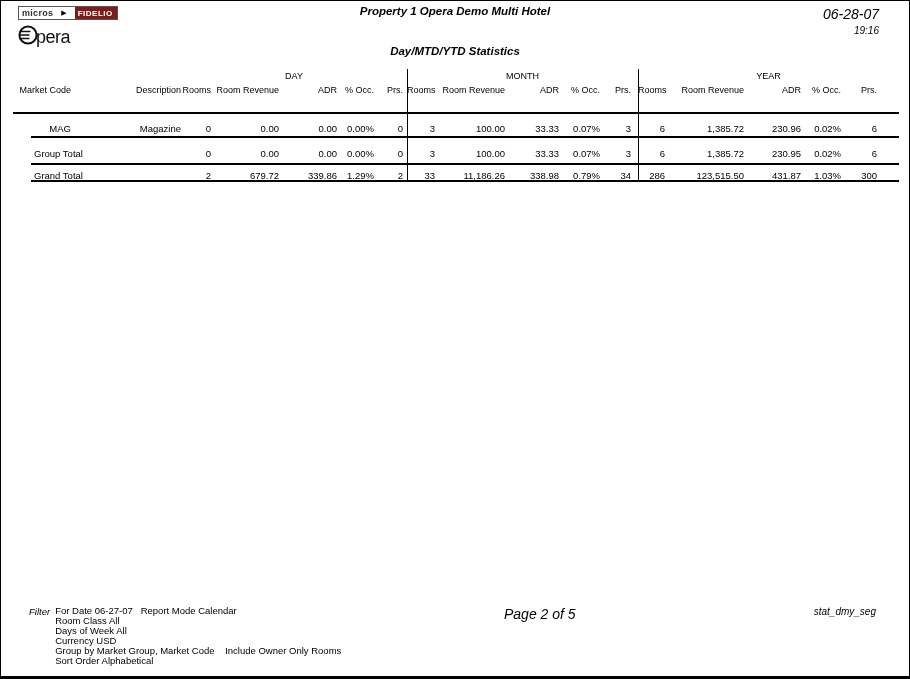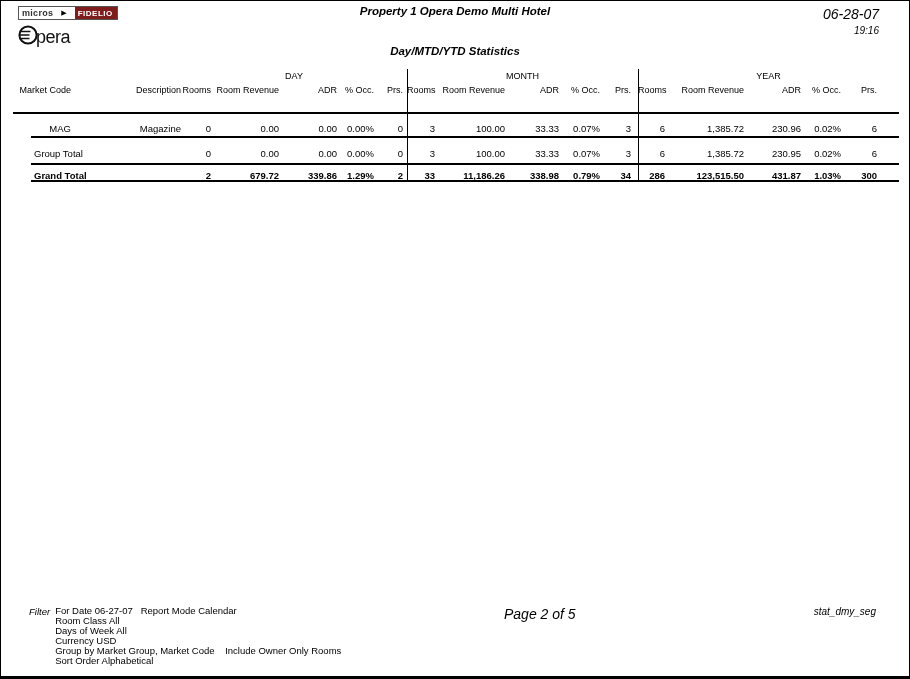--- a/index.html
+++ b/index.html
@@ -23,21 +23,21 @@
   .report-date { position:absolute; right:30px; top:5px; font-size:14px; font-style:italic; }
   .report-time { position:absolute; right:30px; top:24px; font-size:10px; font-style:italic; }
   
   .stats-table { position:absolute; left:12px; top:68px; }
   table { border-collapse:collapse; table-layout:fixed; width:886px; }
   td { overflow:hidden; white-space:nowrap; font-size:9.5px; padding:0; }
   .grp-row td { height:13px; font-size:9px; text-align:center; vertical-align:middle; }
   .hdr-row td { height:31px; vertical-align:top; padding-top:3px; font-size:9px; }
   .r-mag td { height:24px; vertical-align:middle; }
   .r-group td { height:27px; vertical-align:middle; }
-  .r-grand td { height:17px; vertical-align:middle;font-weight:bold; }
+  .r-grand td { height:17px; vertical-align:middle; }
   .lft { text-align:right; padding-left:2px; }
   .num { text-align:right; padding-right:2px; }
   .d-prs { padding-right:4px; }
   .m-prs { padding-right:7px; }
   .y-prs { padding-right:22px; }
   .label-cell { padding-left:21px; text-align:left; }
   .vline { position:absolute; top:68px; width:1px; height:113px; background:#000; }
   .hline { position:absolute; height:2px; background:#000; }
   
   .filter-block { position:absolute; left:28px; top:605px; display:flex; }

